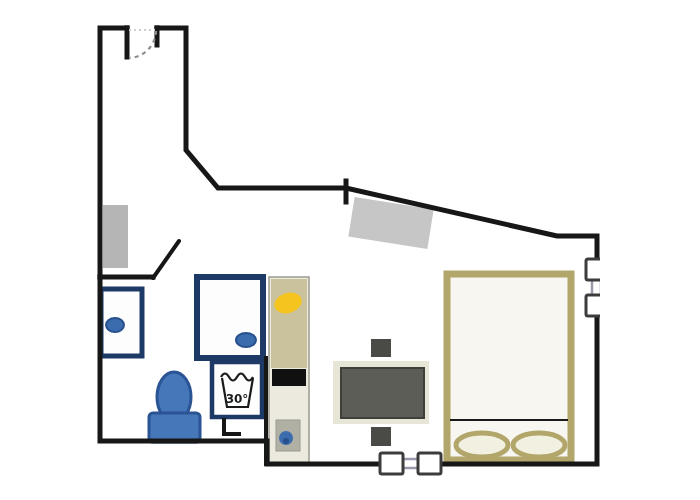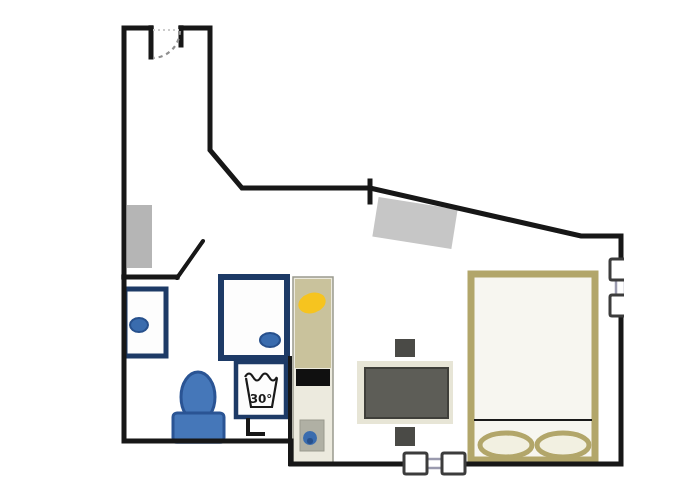--- a/index.html
+++ b/index.html
@@ -7,21 +7,20 @@
     padding: 0;
     background: #ffffff;
     font-family: "Liberation Sans", sans-serif;
   }
   .stage {
     position: relative;
     width: 600px;
     height: 500px;
     background: #ffffff;
     overflow: hidden;
-    margin-left: 24px;
   }
   svg { display: block; }
   text {
     font-family: "DejaVu Sans", "Liberation Sans", sans-serif;
     font-weight: bold;
   }
 </style>
 </head>
 <body>
 

